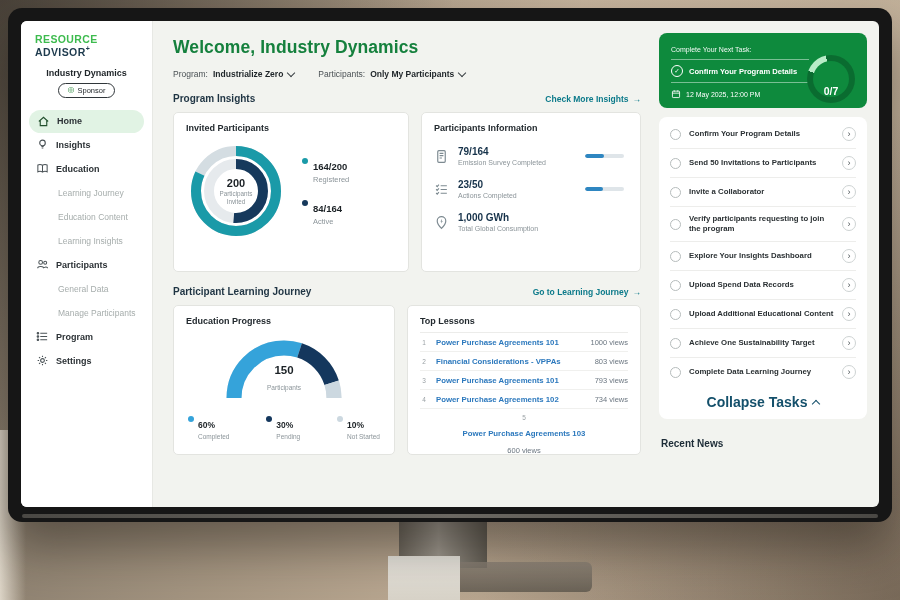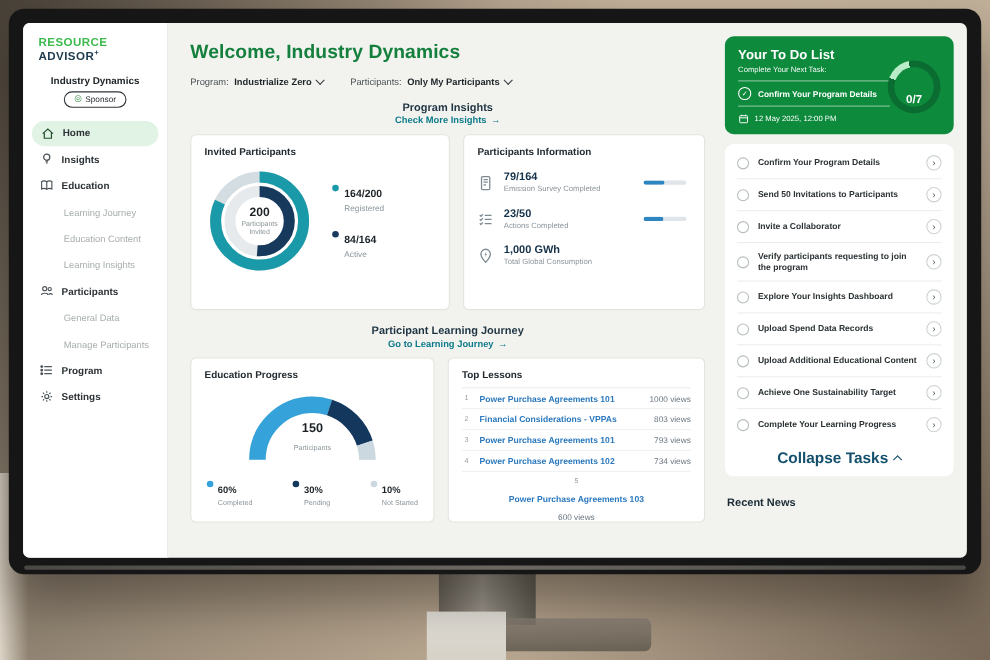--- a/index.html
+++ b/index.html
@@ -52,21 +52,21 @@
   .nav-item.active .nav-ic{color:#22502d;}
 
   
   .main{flex:1;padding:16px 14px 0 20px;box-sizing:border-box;min-width:0;}
   h1{margin:0;font-size:17.5px;color:#15803d;letter-spacing:.1px;}
   .filters{display:flex;gap:24px;margin-top:11px;font-size:8.5px;color:#4b5155;align-items:center;}
   .filter{display:flex;align-items:center;gap:5px;}
   .filter b{color:#1e2428;}
   .caret{width:5px;height:5px;border-right:1.4px solid #3a4044;border-bottom:1.4px solid #3a4044;
     transform:rotate(45deg);margin-top:-3px;display:inline-block;}
-  .sec-head{display:flex;justify-content:space-between;align-items:center;margin-top:14px;flex-direction:column;}
+  .sec-head{display:flex;justify-content:space-between;align-items:center;margin-top:14px;}
   .sec-title{font-size:10px;font-weight:bold;color:#1f3443;}
   .sec-link{font-size:8.5px;font-weight:bold;color:#0c7a8a;display:flex;align-items:center;gap:4px;}
   .cards-row{display:flex;gap:12px;margin-top:8px;}
   .card{background:#fff;border:1px solid #e3e4e0;border-radius:5px;padding:10px 12px;box-sizing:border-box;}
   .card-title{font-size:9px;font-weight:bold;color:#232a2f;}
 
   
   .card.invited{width:236px;height:160px;}
   .donut-row{display:flex;align-items:center;gap:16px;margin-top:8px;}
   .donut-box{position:relative;width:100px;height:100px;}
@@ -394,21 +394,20 @@
           <span class="lesson-num" data-interactable="false">5</span>
           <span class="lesson-link" data-interactable="true">Power Purchase Agreements 103</span>
           <span class="lesson-views" data-interactable="false">600 views</span>
         </div>
       </div>
     </div>
   </main>
 
   <section class="rightpanel" data-interactable="false">
     <div class="todo-green" data-interactable="false">
-      <h3 data-interactable="false">Your To Do List</h3>
       <div class="todo-sub" data-interactable="false">Complete Your Next Task:</div>
       <div class="next-task" data-interactable="true">
         <span class="circle-check" data-interactable="false">✓</span>
         <span data-interactable="false">Confirm Your Program Details</span>
       </div>
       <div class="due" data-interactable="false">
         <svg class="cal-ic" data-interactable="false" viewBox="0 0 14 14" fill="none" stroke="currentColor" stroke-width="1.2">
               <rect x="2" y="3" width="10" height="9" rx="1"></rect>
               <path d="M2 5.8 H12 M4.5 1.8 V3.8 M9.5 1.8 V3.8"></path>
             </svg>
@@ -457,21 +456,21 @@
         <span class="task-label" data-interactable="false">Upload Additional Educational Content</span>
         <span class="task-go" data-interactable="true">›</span>
       </div>
       <div class="task-row" data-interactable="true">
         <span class="task-check" data-interactable="true"></span>
         <span class="task-label" data-interactable="false">Achieve One Sustainability Target</span>
         <span class="task-go" data-interactable="true">›</span>
       </div>
       <div class="task-row" style="border-bottom:none;" data-interactable="true">
         <span class="task-check" data-interactable="true"></span>
-        <span class="task-label" data-interactable="false">Complete Your Learning Progress</span>
+        <span class="task-label" data-interactable="false">Complete Data Learning Journey</span>
         <span class="task-go" data-interactable="true">›</span>
       </div>
       <div class="collapse-row" data-interactable="true">
         <span data-interactable="false">Collapse Tasks</span>
         <span class="chev-up" data-interactable="false"></span>
       </div>
     </div>
 
     <div class="news-head" data-interactable="false">Recent News</div>
   </section>

